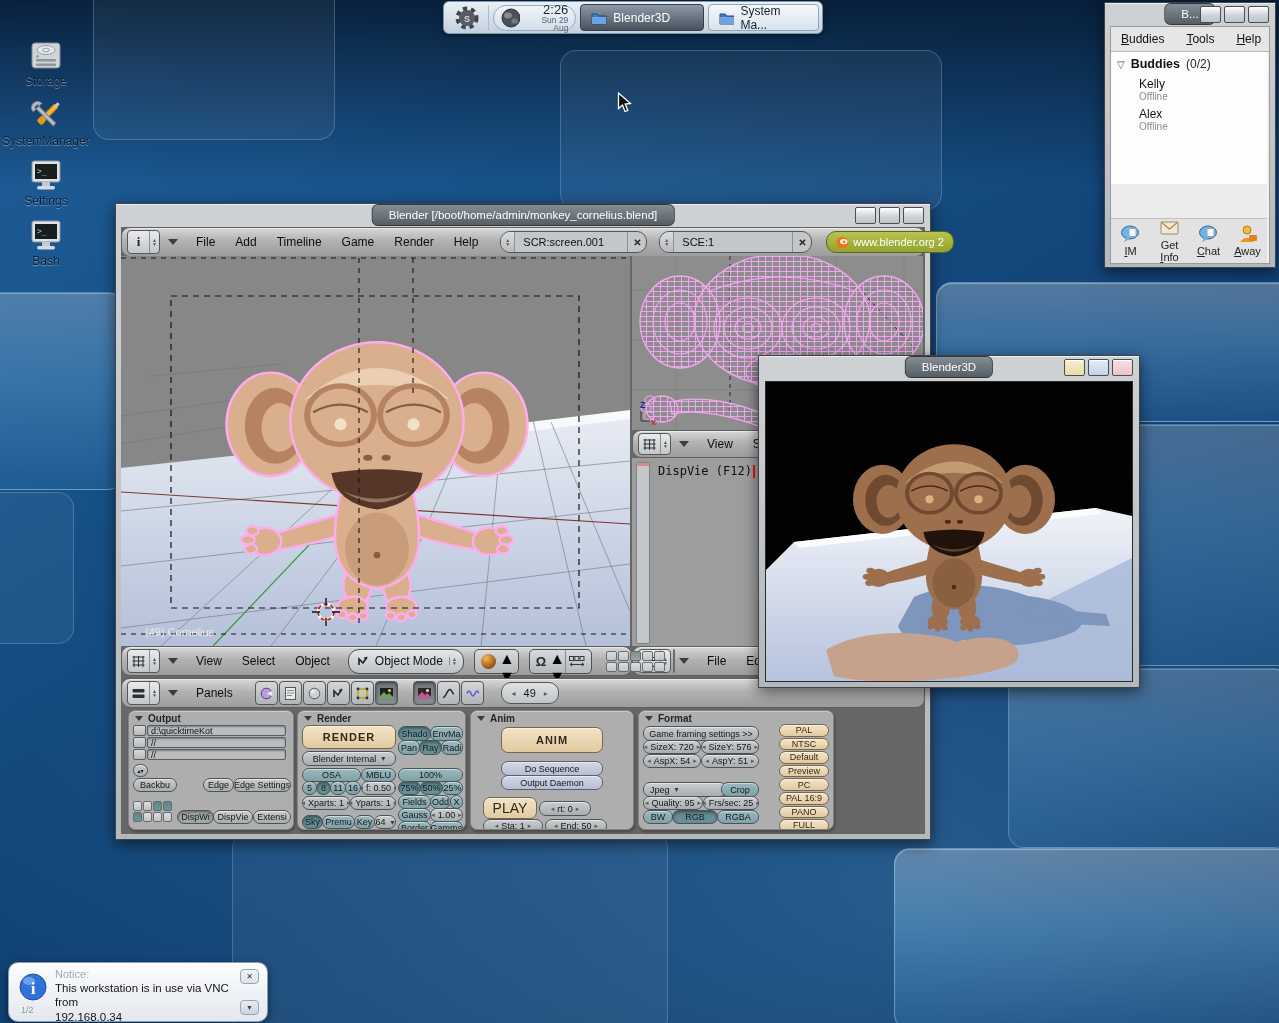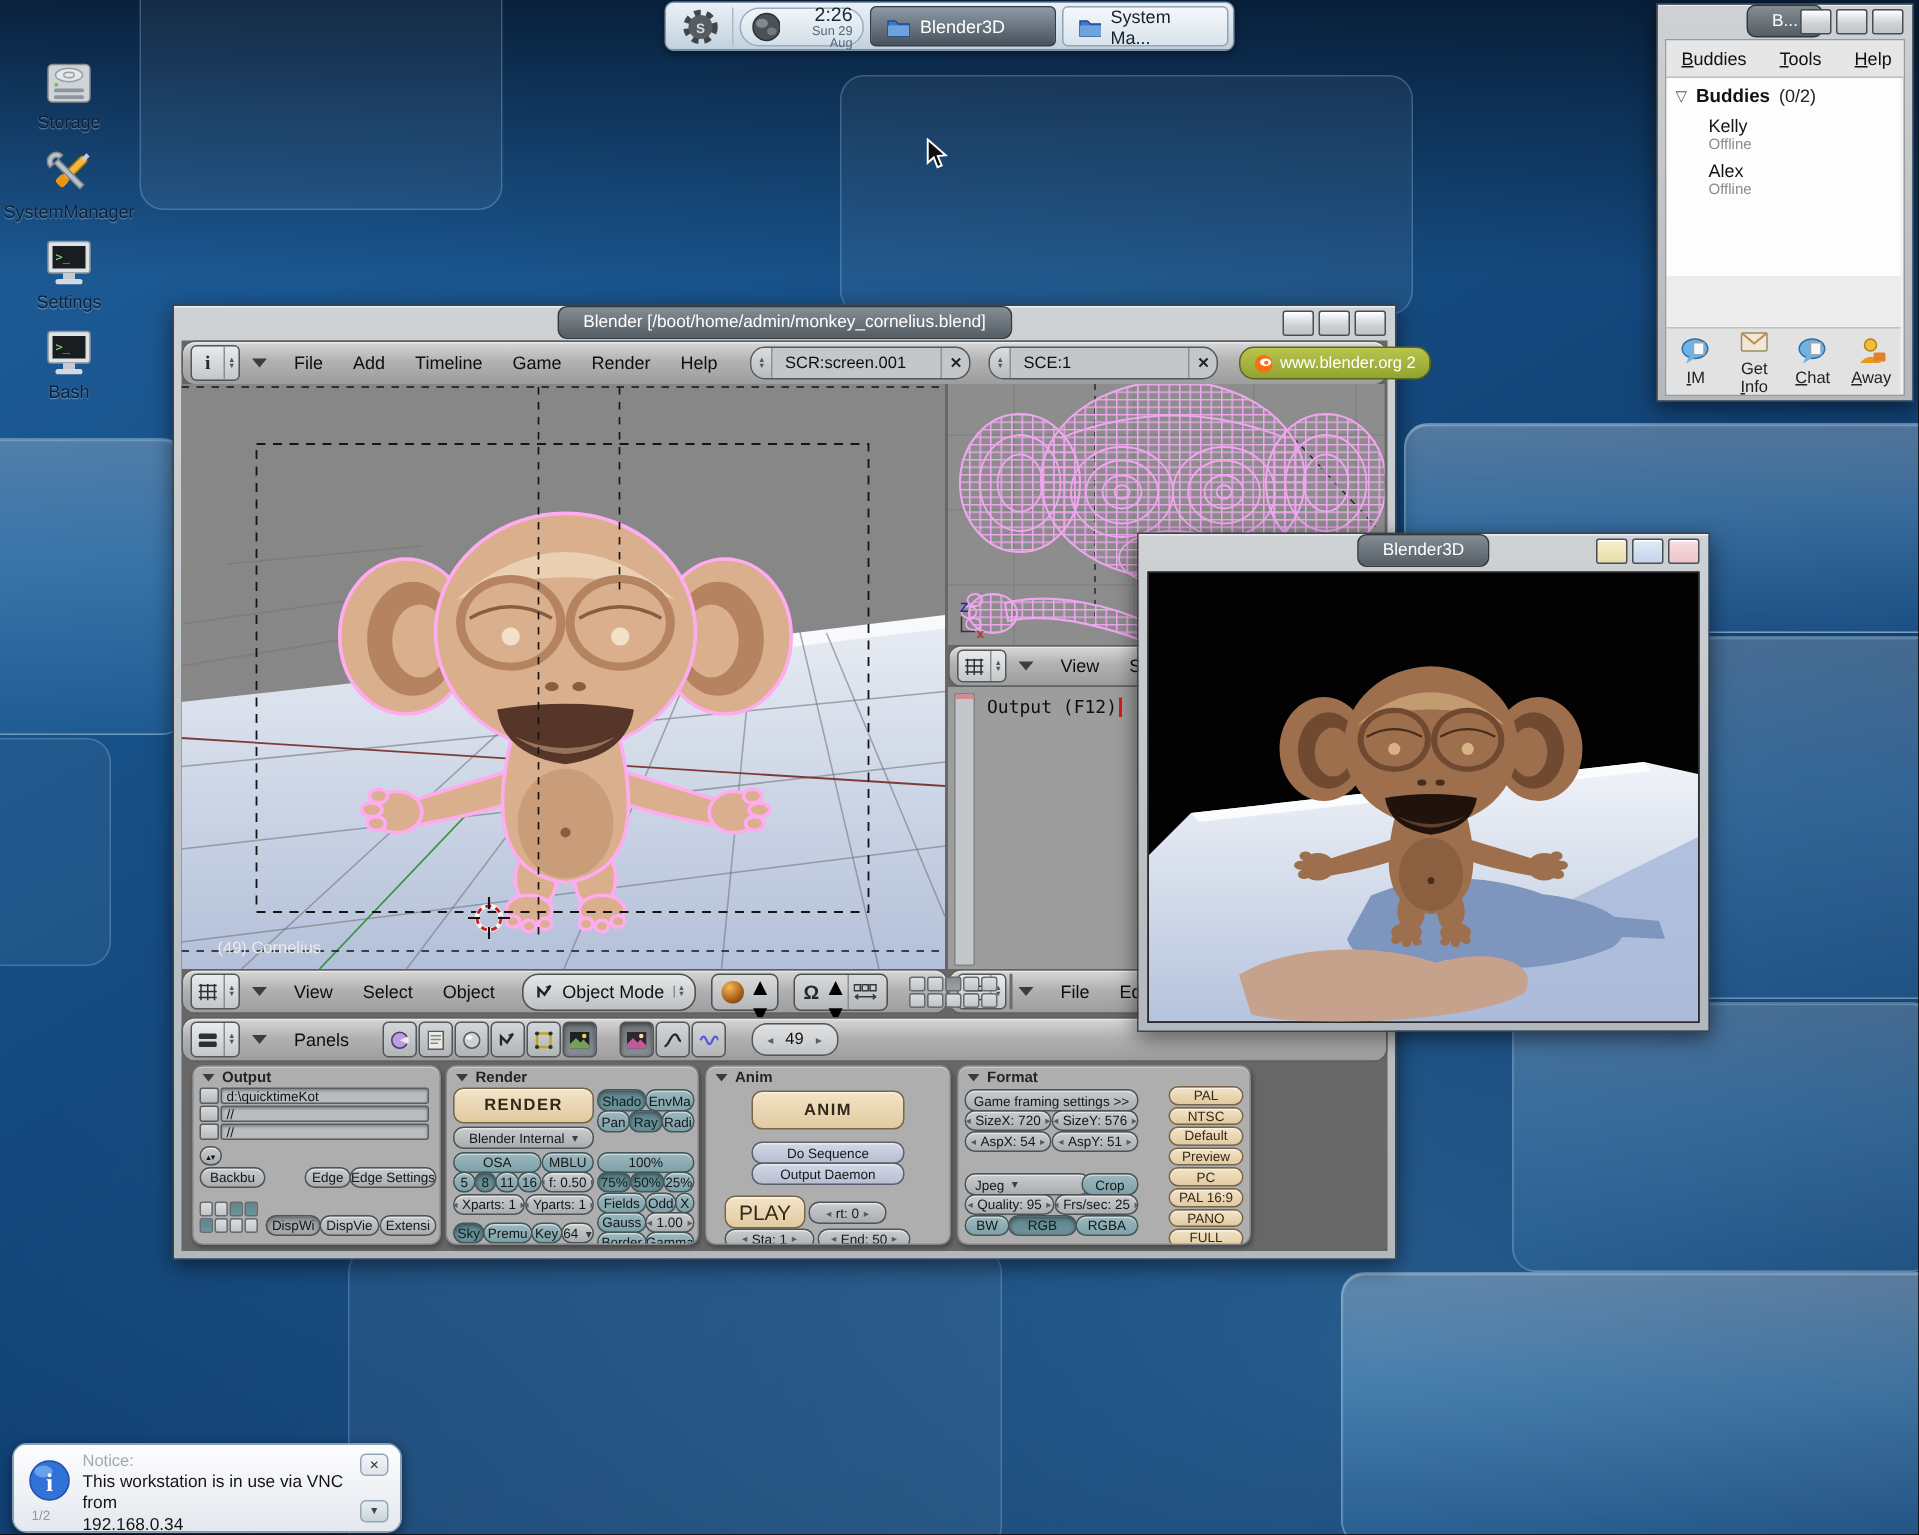--- a/index.html
+++ b/index.html
@@ -396,21 +396,21 @@
         </div>
         <div class="tri"></div>
         <div class="mtxt">View</div>
         <div class="mtxt">Sele</div>
       </div>
 
       <div class="abs" style="left:511px;top:231px;width:291px;height:188px;background:#9d9d9d">
         <div class="abs" style="left:4px;top:4px;width:12px;height:180px;background:#c3c7c9;border:1px solid #7f8386;border-radius:2px">
           <div class="abs" style="left:0;top:0;width:100%;height:3px;background:#d88b8b;border-radius:2px 2px 0 0"></div>
         </div>
-        <div class="abs tetext" style="left:26px;top:6px"><span>Output (F12)</span><span class="caret"></span></div>
+        <div class="abs tetext" style="left:26px;top:6px"><span>DispVie (F12)</span><span class="caret"></span></div>
       </div>
 
       <div class="bh" style="left:511px;top:419px;width:291px">
         <div class="ebtn">
           <div class="ic">
               <svg width="13" height="11">
                 <path d="M1 1.5 H12 M1 4.5 H12 M1 7.5 H9 M1 10.5 H11" stroke="#2c2f33"></path>
               </svg>
             </div>
           <div class="st">▲<br>▼</div>

